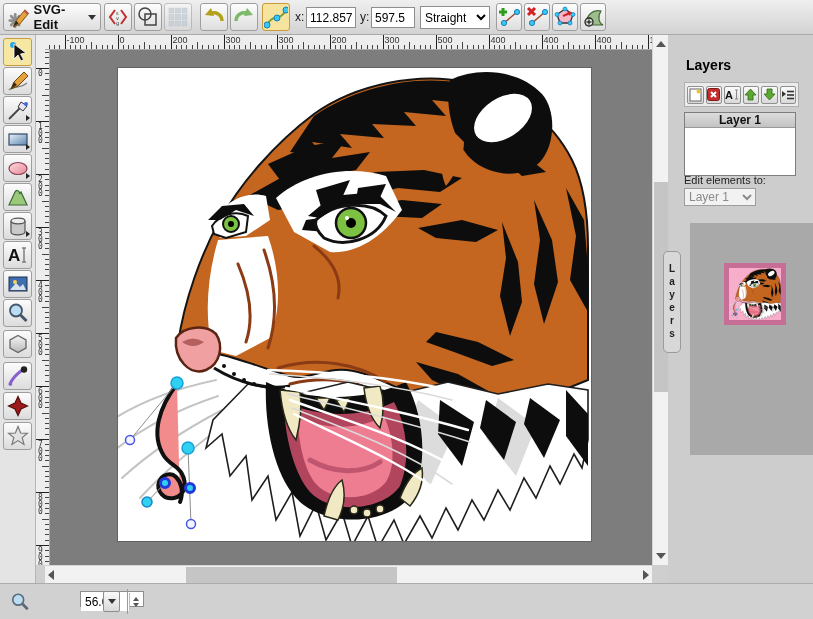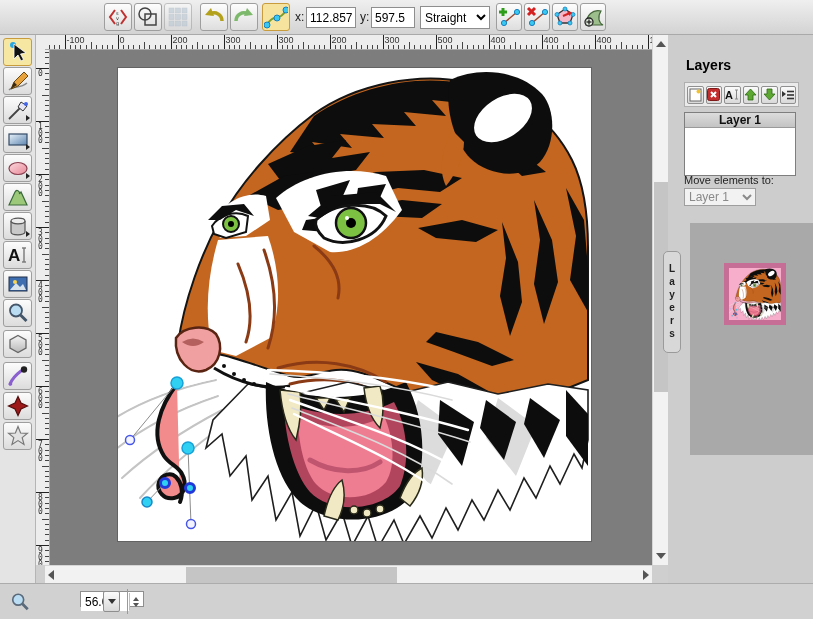--- a/index.html
+++ b/index.html
@@ -217,20 +217,35 @@
     <circle cx="70" cy="380" r="6" fill="#2FD0F2" stroke="#18A0D8" stroke-width="1.5"></circle>
     <circle cx="47" cy="415" r="4.5" fill="#2FD0F2" stroke="#2238D8" stroke-width="3"></circle>
     <circle cx="72" cy="420" r="4.5" fill="#2FD0F2" stroke="#2238D8" stroke-width="3"></circle>
   </g>
  </defs>
 </svg>
 
 <div id="app">
 
   <div class="topbar">
+    <div class="tb logo-btn">
+      <svg width="24" height="24" viewBox="0 0 24 24">
+        <g stroke="#8F8F8F" stroke-width="3" stroke-linecap="round">
+          <line x1="8" y1="9" x2="8" y2="23"></line>
+            <line x1="2" y1="16" x2="14" y2="16"></line>
+          <line x1="3.5" y1="11" x2="12.5" y2="21"></line>
+            <line x1="12.5" y1="11" x2="3.5" y2="21"></line>
+        </g>
+        <path d="M6,23 L9,16 19,4 23,8 13,20 Z" fill="#E8A23C" stroke="#6B4A12" stroke-width="1"></path>
+        <path d="M6,23 L9,16 12,19 Z" fill="#3A2A12"></path>
+        <path d="M19,4 L23,8 21.5,9.5 17.5,5.5 Z" fill="#C94E4E"></path>
+      </svg>
+      <span>SVG-Edit</span>
+      <span class="caret"></span>
+    </div>
 
     <div class="tb" style="left:104px;width:28px">
       <svg width="22" height="22" viewBox="0 0 22 22">
         <polyline points="8,4 3,11 8,18" fill="none" stroke="#C03030" stroke-width="2"></polyline>
         <polyline points="14,4 19,11 14,18" fill="none" stroke="#C03030" stroke-width="2"></polyline>
         <text x="9" y="9" font-size="5" fill="#333" font-family="DejaVu Sans,sans-serif">s</text>
         <text x="9" y="14" font-size="5" fill="#333" font-family="DejaVu Sans,sans-serif">v</text>
         <text x="9" y="19" font-size="5" fill="#333" font-family="DejaVu Sans,sans-serif">g</text>
       </svg>
     </div>
@@ -770,21 +785,21 @@
               <line x1="6" y1="9.5" x2="13" y2="9.5"></line>
             </g>
         </svg>
       </div>
     </div>
 
     <div class="lp-list">
       <div class="lp-listhead">Layer 1</div>
     </div>
 
-    <div class="lp-move">Move elements to:</div>
+    <div class="lp-move">Edit elements to:</div>
     <select class="lp-select">
       <option>Layer 1</option>
     </select>
 
     <div class="lp-thumbarea">
       <div class="lp-thumb">
         <div class="lp-thumb-inner">
           <svg width="52" height="52" viewBox="0 0 473 473">
             <use href="#tiger-art"></use>
               <use href="#edit-overlay"></use>

